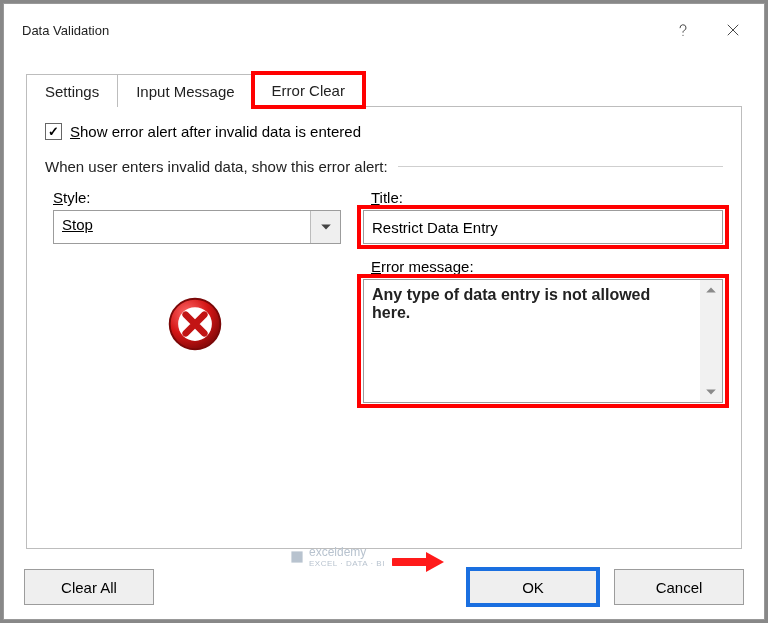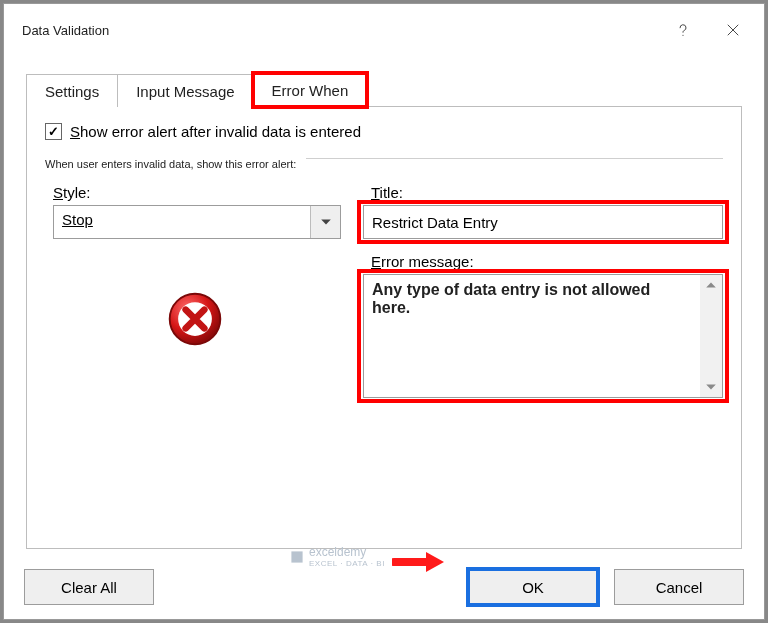--- a/index.html
+++ b/index.html
@@ -84,25 +84,25 @@
       border: 1px solid #666;
       display: inline-flex;
       align-items: center;
       justify-content: center;
       font-size: 13px;
       line-height: 1;
     }
     .checkbox.checked::after { content: "✓"; color: #000; font-weight: bold; }
     .underline-first::first-letter { text-decoration: underline; }
     .group-label {
-      font-size: 11px;
+      font-size: 15px;
       color: #222;
       margin-bottom: 4px;
       display: flex;
-      align-items: flex-start;
+      align-items: center;
       gap: 10px;
     }
     .group-line { flex: 1; height: 1px; background: #cfcfcf; }
     .fields {
       display: flex;
       gap: 18px;
       margin-top: 8px;
     }
     .left-col { flex: 0 0 300px; display: flex; flex-direction: column; }
     .right-col { flex: 1; display: flex; flex-direction: column; }
@@ -219,21 +219,21 @@
       <svg viewBox="0 0 24 24">
           <path d="M5 5 L19 19 M19 5 L5 19"></path>
         </svg>
     </div>
   </div>
 
   <div class="content">
     <div class="tabs">
       <div class="tab inactive">Settings</div>
       <div class="tab inactive">Input Message</div>
-      <div class="tab active hl-red">Error When</div>
+      <div class="tab active hl-red">Error Clear</div>
     </div>
 
     <div class="body-area">
       <div class="check-row">
         <span class="checkbox checked"></span>
         <span class="underline-first">Show error alert after invalid data is entered</span>
       </div>
 
       <div class="group-label">
         <span>When user enters invalid data, show this error alert:</span>

